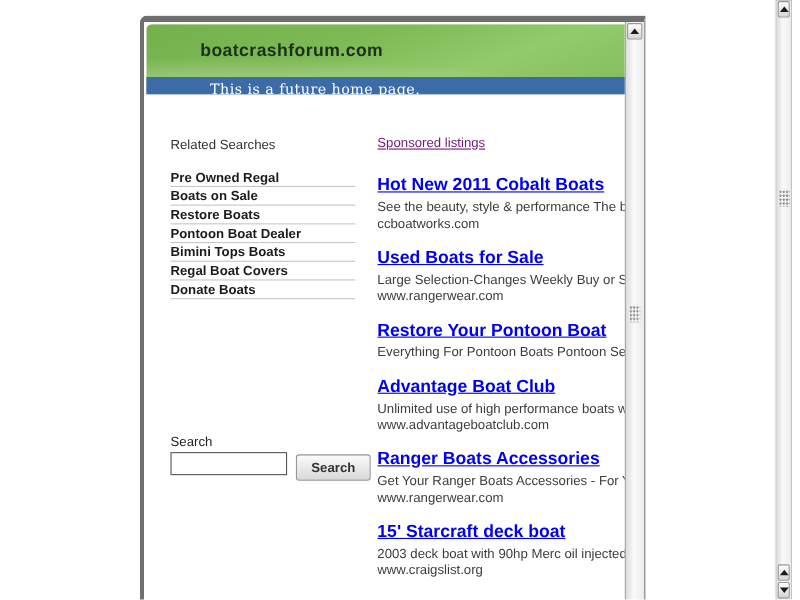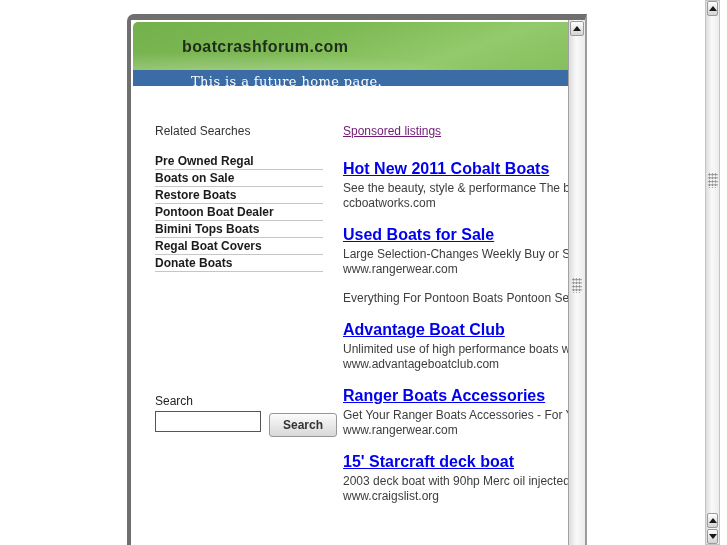--- a/index.html
+++ b/index.html
@@ -136,20 +136,21 @@
           <div class="l-domain">ccboatworks.com</div>
         </div>
 
         <div class="listing">
           <a class="l-title">Used Boats for Sale</a>
           <div class="l-desc">Large Selection-Changes Weekly Buy or Sell Y</div>
           <div class="l-domain">www.rangerwear.com</div>
         </div>
 
         <div class="listing">
+          <a class="l-title">Restore Your Pontoon Boat</a>
           <div class="l-desc">Everything For Pontoon Boats Pontoon Seats, T</div>
         </div>
 
         <div class="listing">
           <a class="l-title">Advantage Boat Club</a>
           <div class="l-desc">Unlimited use of high performance boats witho</div>
           <div class="l-domain">www.advantageboatclub.com</div>
         </div>
 
         <div class="listing">

